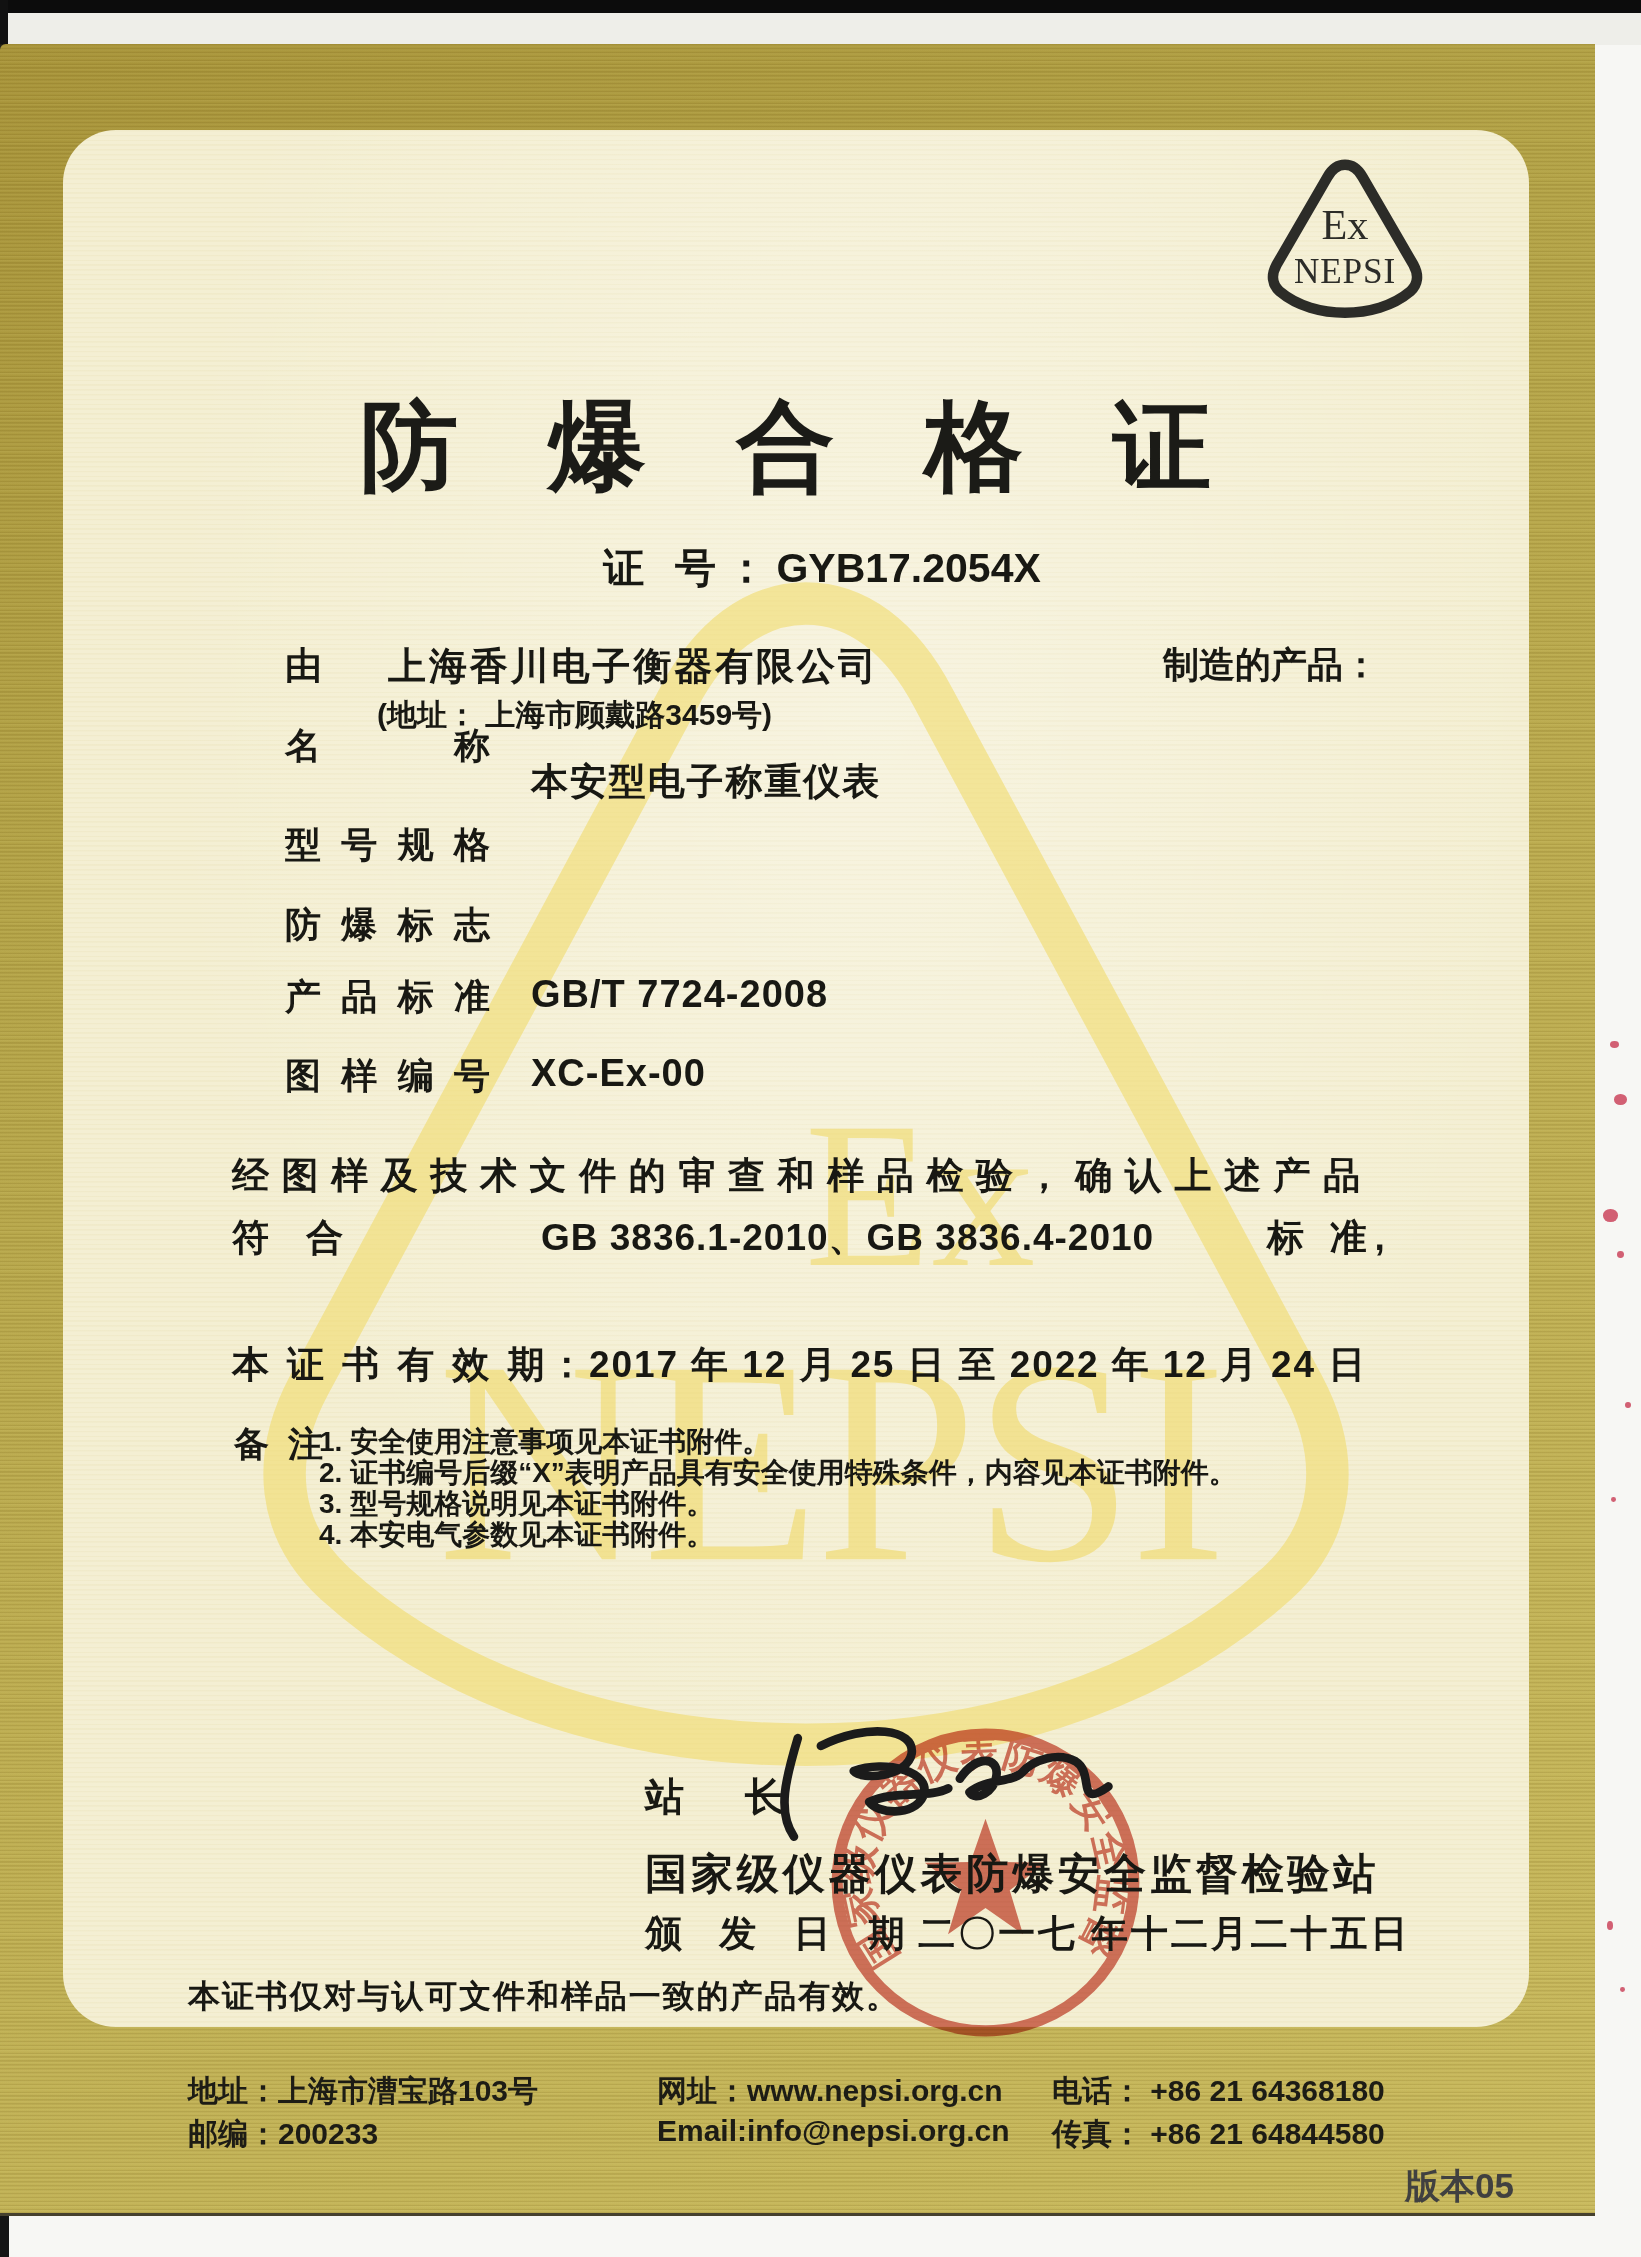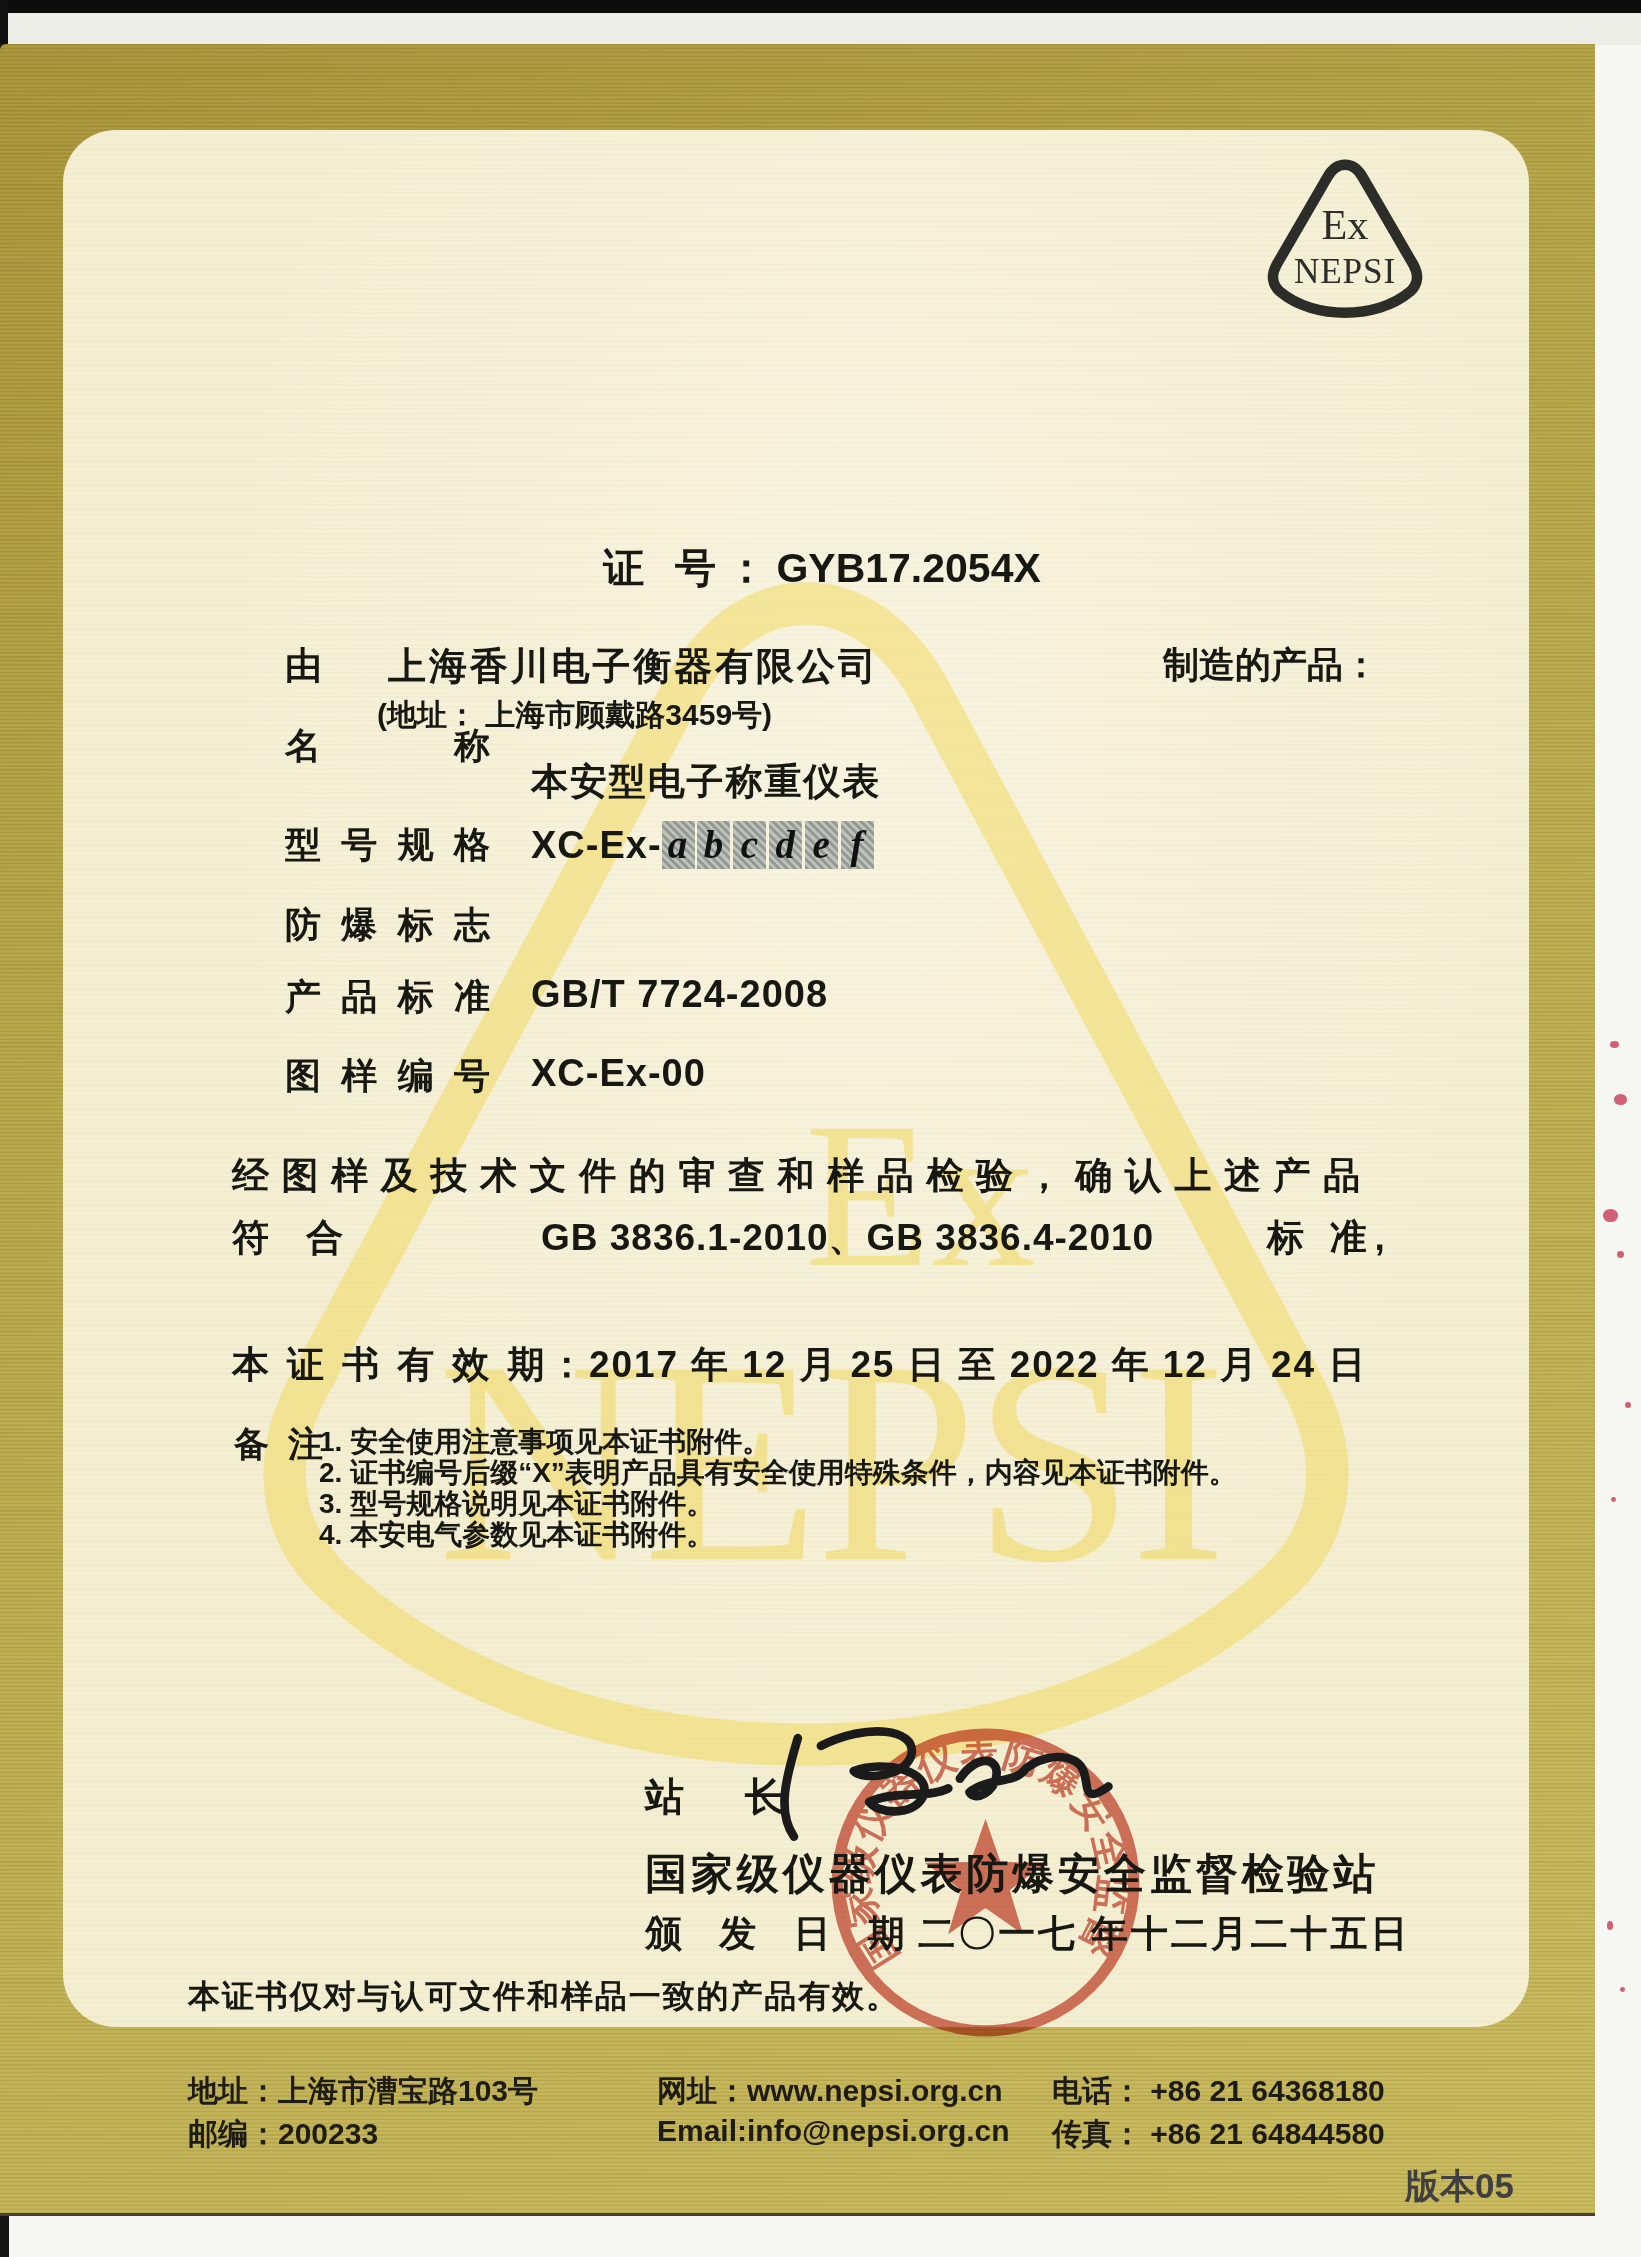--- a/index.html
+++ b/index.html
@@ -64,36 +64,34 @@
     <text x="783" y="755" font-size="215" fill="#f0d75c" text-anchor="middle">Ex</text>
     <text x="690" y="1060" font-size="300" fill="#f0d75c" text-anchor="middle" letter-spacing="-4">NEPSI</text>
   </svg>
 
   <svg class="abs z4" style="left:1255px;top:156px;" width="180" height="162" viewBox="0 0 100 92">
     <path d="M50,5 C54,5 57.5,7.5 60,12 L89,62 C92,67.5 91.5,73 87,77 C77,85.5 63,89 50,89 C37,89 23,85.5 13,77 C8.5,73 8,67.5 11,62 L40,12 C42.5,7.5 46,5 50,5 Z" fill="none" stroke="#2c2c28" stroke-width="6"></path>
     <text x="50" y="47" font-size="24" fill="#2c2c28" text-anchor="middle">Ex</text>
     <text x="50" y="72" font-size="20" fill="#2c2c28" text-anchor="middle" letter-spacing="0.5">NEPSI</text>
   </svg>
 
+  <div class="abs title">防 爆 合 格 证</div>
   <div class="abs certno">
     <span class="lbl">证 号：</span><span>GYB17.2054X</span>
   </div>
 
   <div class="abs row-by cjk-bold" style="left:285px;">由</div>
   <div class="abs row-by cjk-bold" style="left:388px;letter-spacing:2.9px;font-size:38px;">上海香川电子衡器有限公司</div>
   <div class="abs row-by cjk-bold" style="left:1163px;font-size:36px;">制造的产品：</div>
   <div class="abs addr">(地址：  上海市顾戴路3459号)</div>
 
   <div class="abs fld-label" style="top:722px;">名称</div>
   <div class="abs fld-value" style="top:757px;font-size:37px;letter-spacing:1.9px;">本安型电子称重仪表</div>
 
   <div class="abs fld-label" style="top:821px;">型号规格</div>
-  <div class="abs fld-value" style="top:821px;">
-    <span>XC-Ex-</span><span class="masked">a</span><span class="masked">b</span><span class="masked">c</span><span class="masked">d</span><span class="masked">e</span><span class="masked">f</span>
-  </div>
 
   <div class="abs fld-label" style="top:901px;">防爆标志</div>
 
   <div class="abs fld-label" style="top:973px;">产品标准</div>
   <div class="abs fld-value" style="top:973px;">GB/T 7724-2008</div>
 
   <div class="abs fld-label" style="top:1052px;">图样编号</div>
   <div class="abs fld-value" style="top:1052px;">XC-Ex-00</div>
 
   <div class="abs stmt" style="left:232px;top:1151px;letter-spacing:12.6px;">经图样及技术文件的审查和样品检验，确认上述产品</div>

